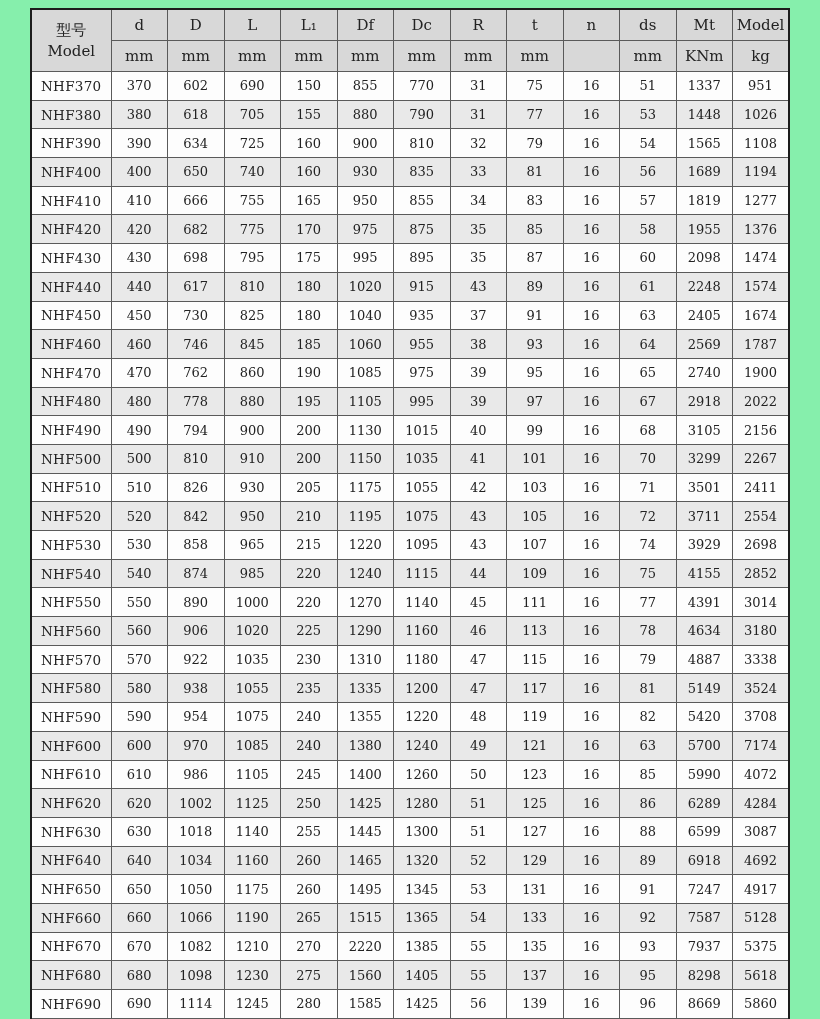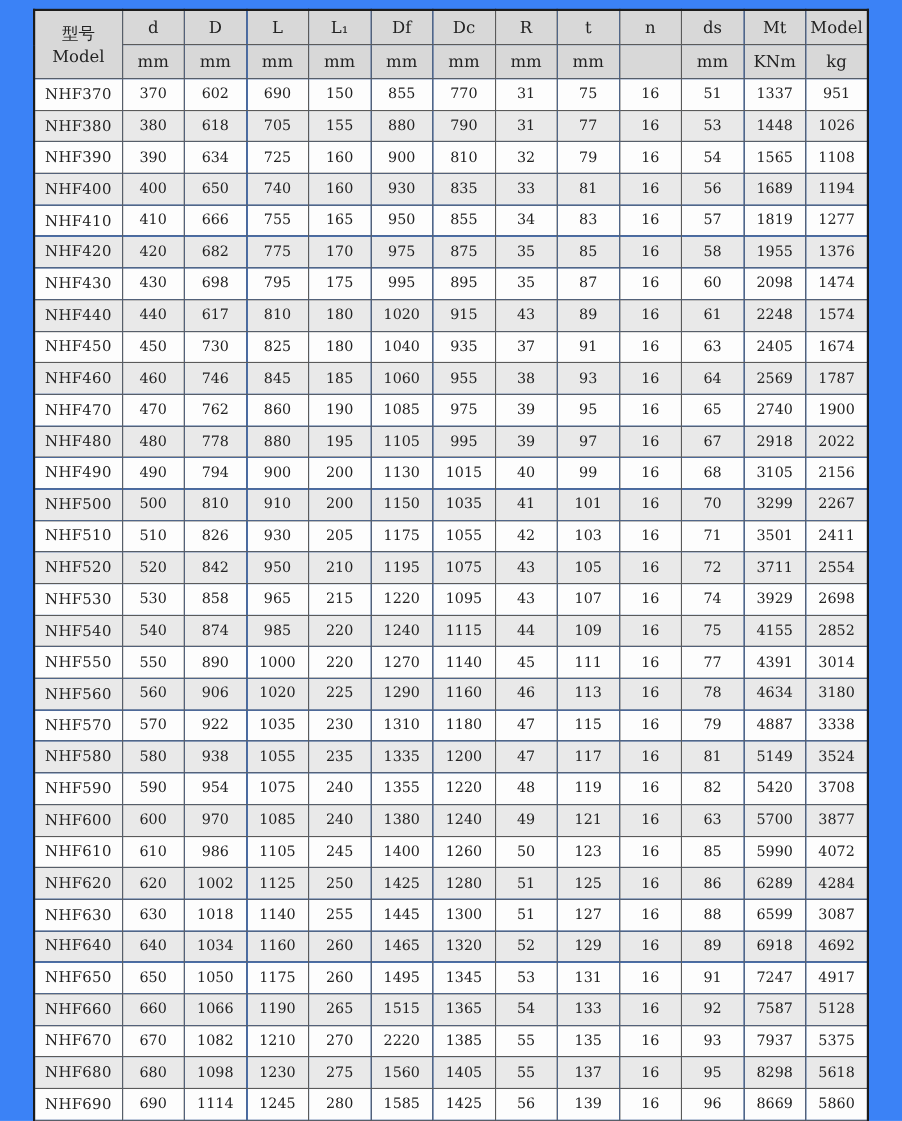--- a/index.html
+++ b/index.html
@@ -6,21 +6,21 @@
     --header-bg:#d8d8d8;
     --stripe-bg:#e9e9e9;
     --row-bg:#fdfdfd;
     --border:#5a5a5a;
     --border-dark:#1c1c1c;
     --text:#222222;
   }
   html,body{margin:0;padding:0;background:#ffffff;}
   .page{
     width:820px;height:1019px;box-sizing:border-box;
-    padding:8px 30px;background:#3b82f6;
+    padding:8px 30px;background:#86efac;
   }
   table.spec{
     border-collapse:collapse;table-layout:fixed;
     width:760px;
     font-family:"DejaVu Serif","Liberation Serif",serif;
     color:var(--text);
     border:2px solid var(--border-dark);
   }
   col.model-col{width:80px;}
   th,td{
@@ -443,21 +443,21 @@
           <td>970</td>
           <td>1085</td>
           <td>240</td>
           <td>1380</td>
           <td>1240</td>
           <td>49</td>
           <td>121</td>
           <td>16</td>
           <td>63</td>
           <td>5700</td>
-          <td>3877</td>
+          <td>7174</td>
         </tr>
         <tr>
           <td class="model-cell">NHF610</td>
           <td>610</td>
           <td>986</td>
           <td>1105</td>
           <td>245</td>
           <td>1400</td>
           <td>1260</td>
           <td>50</td>

